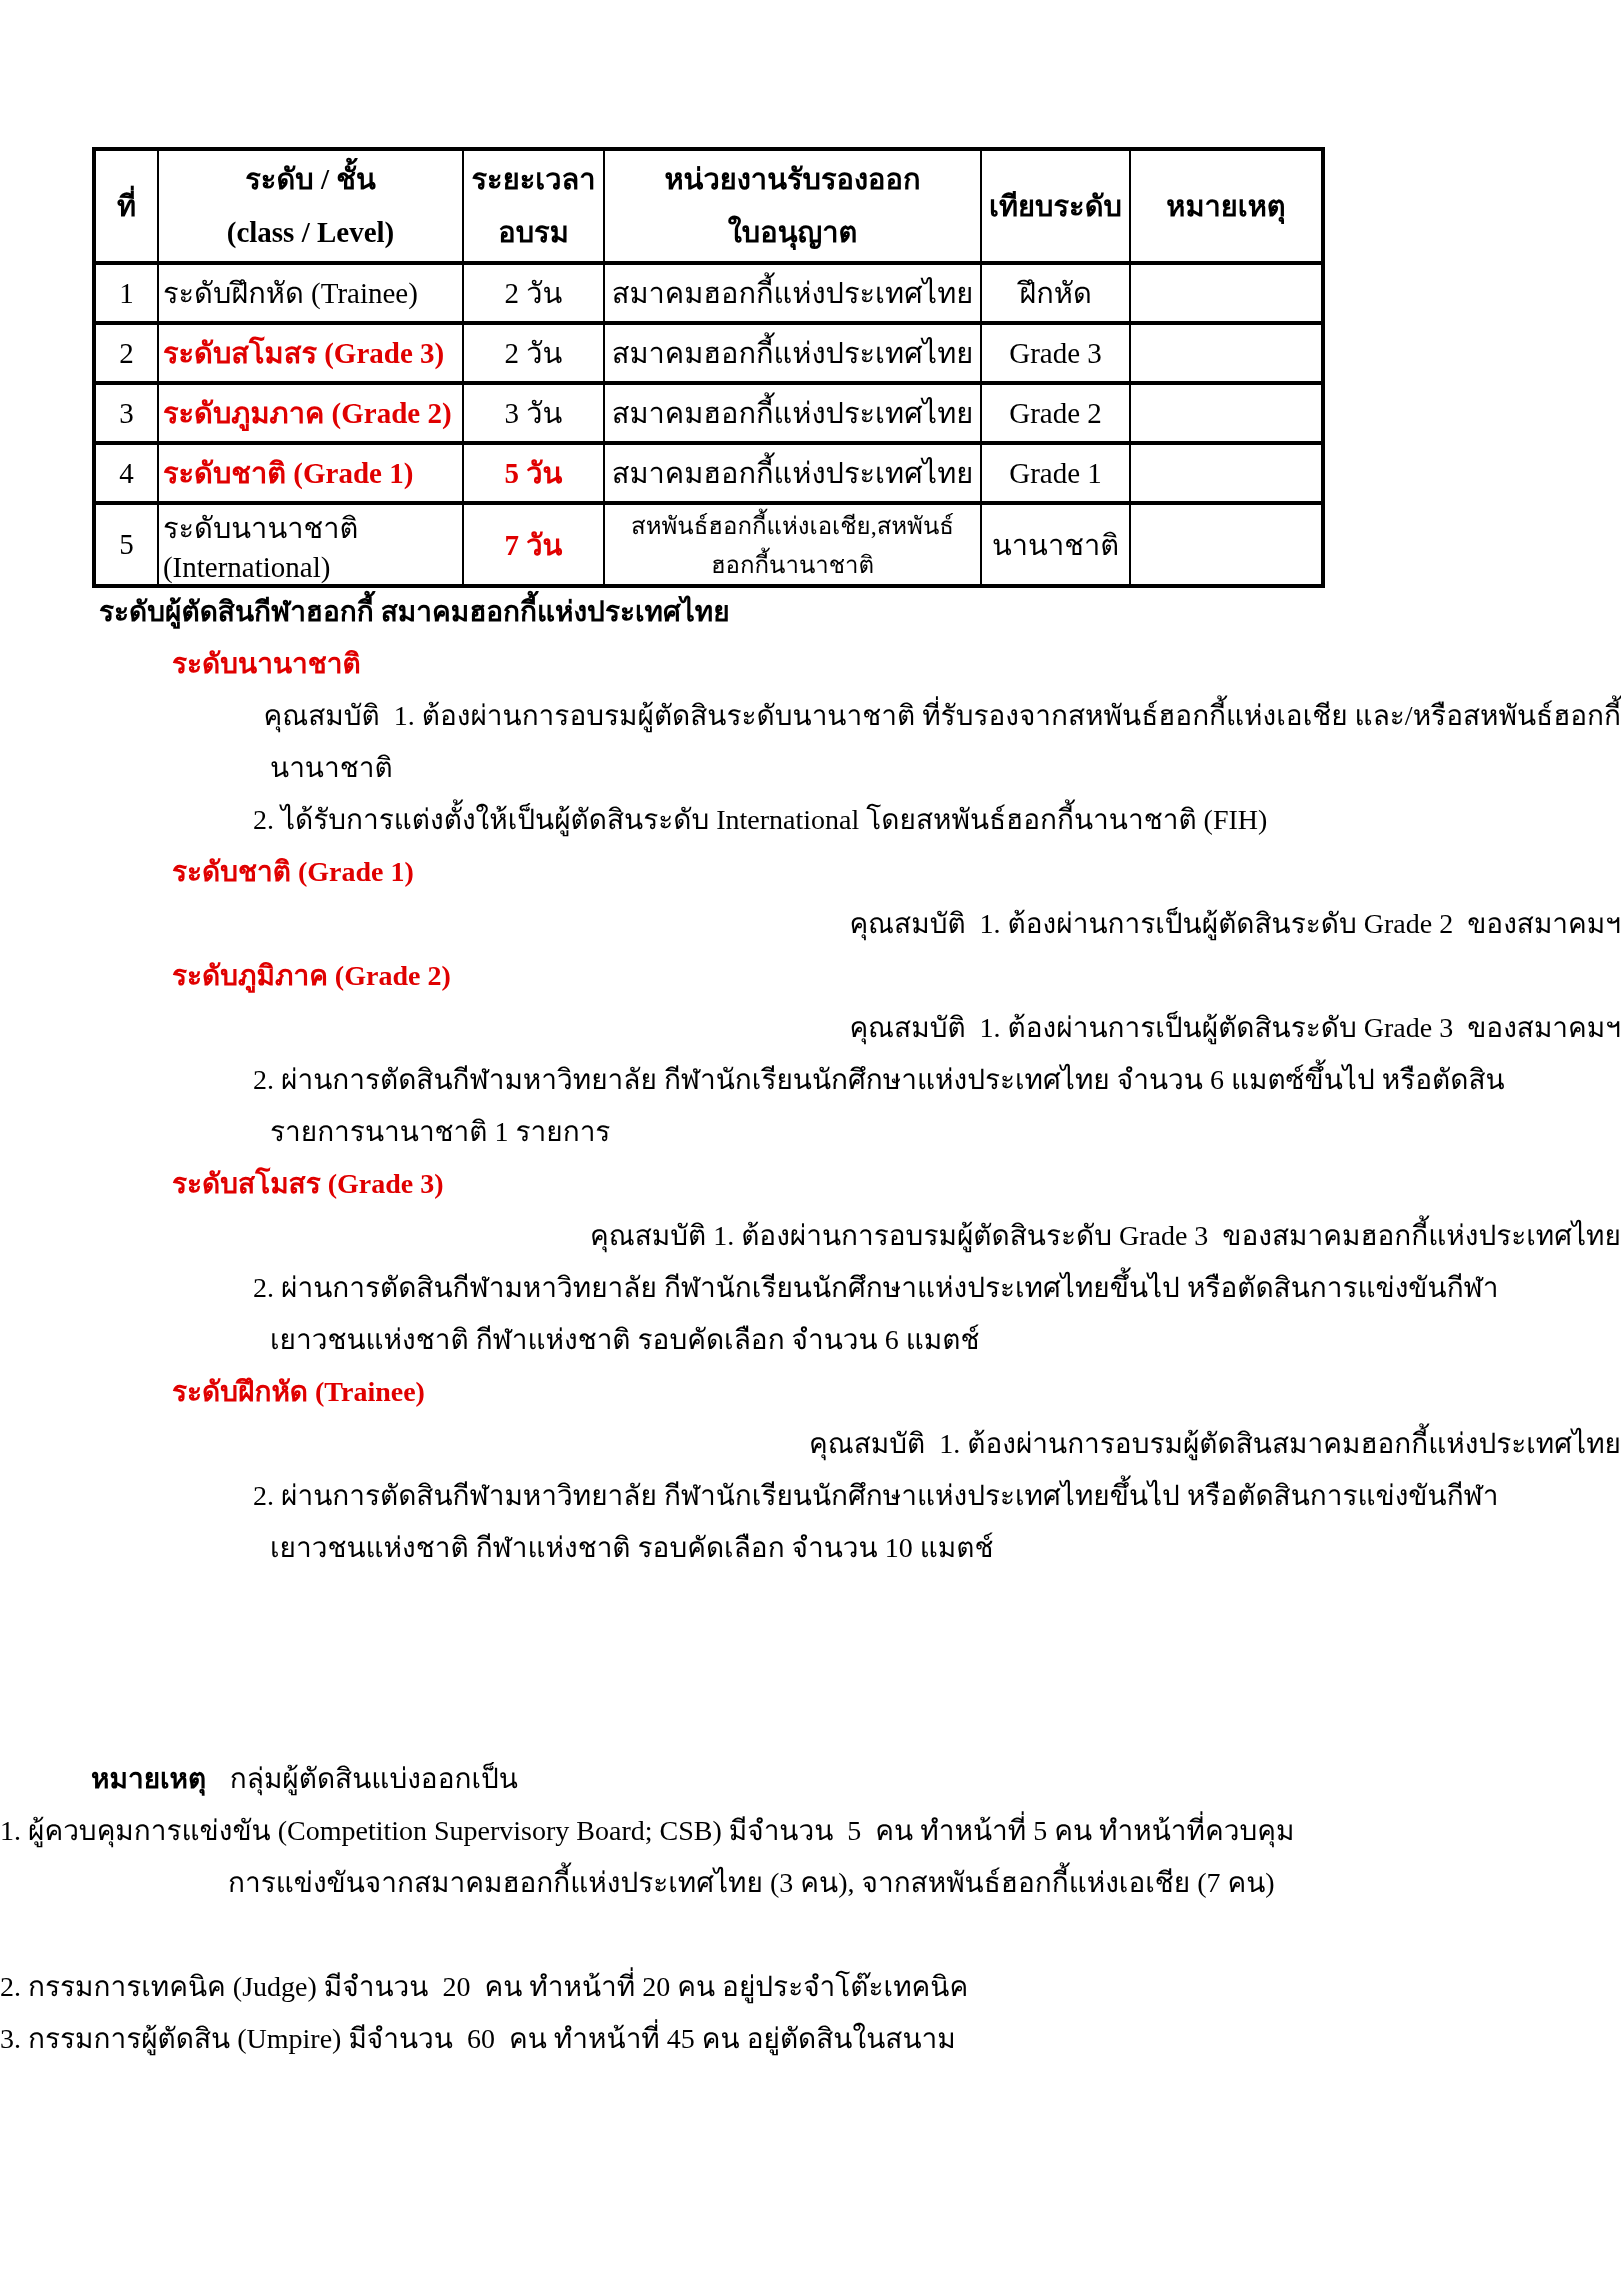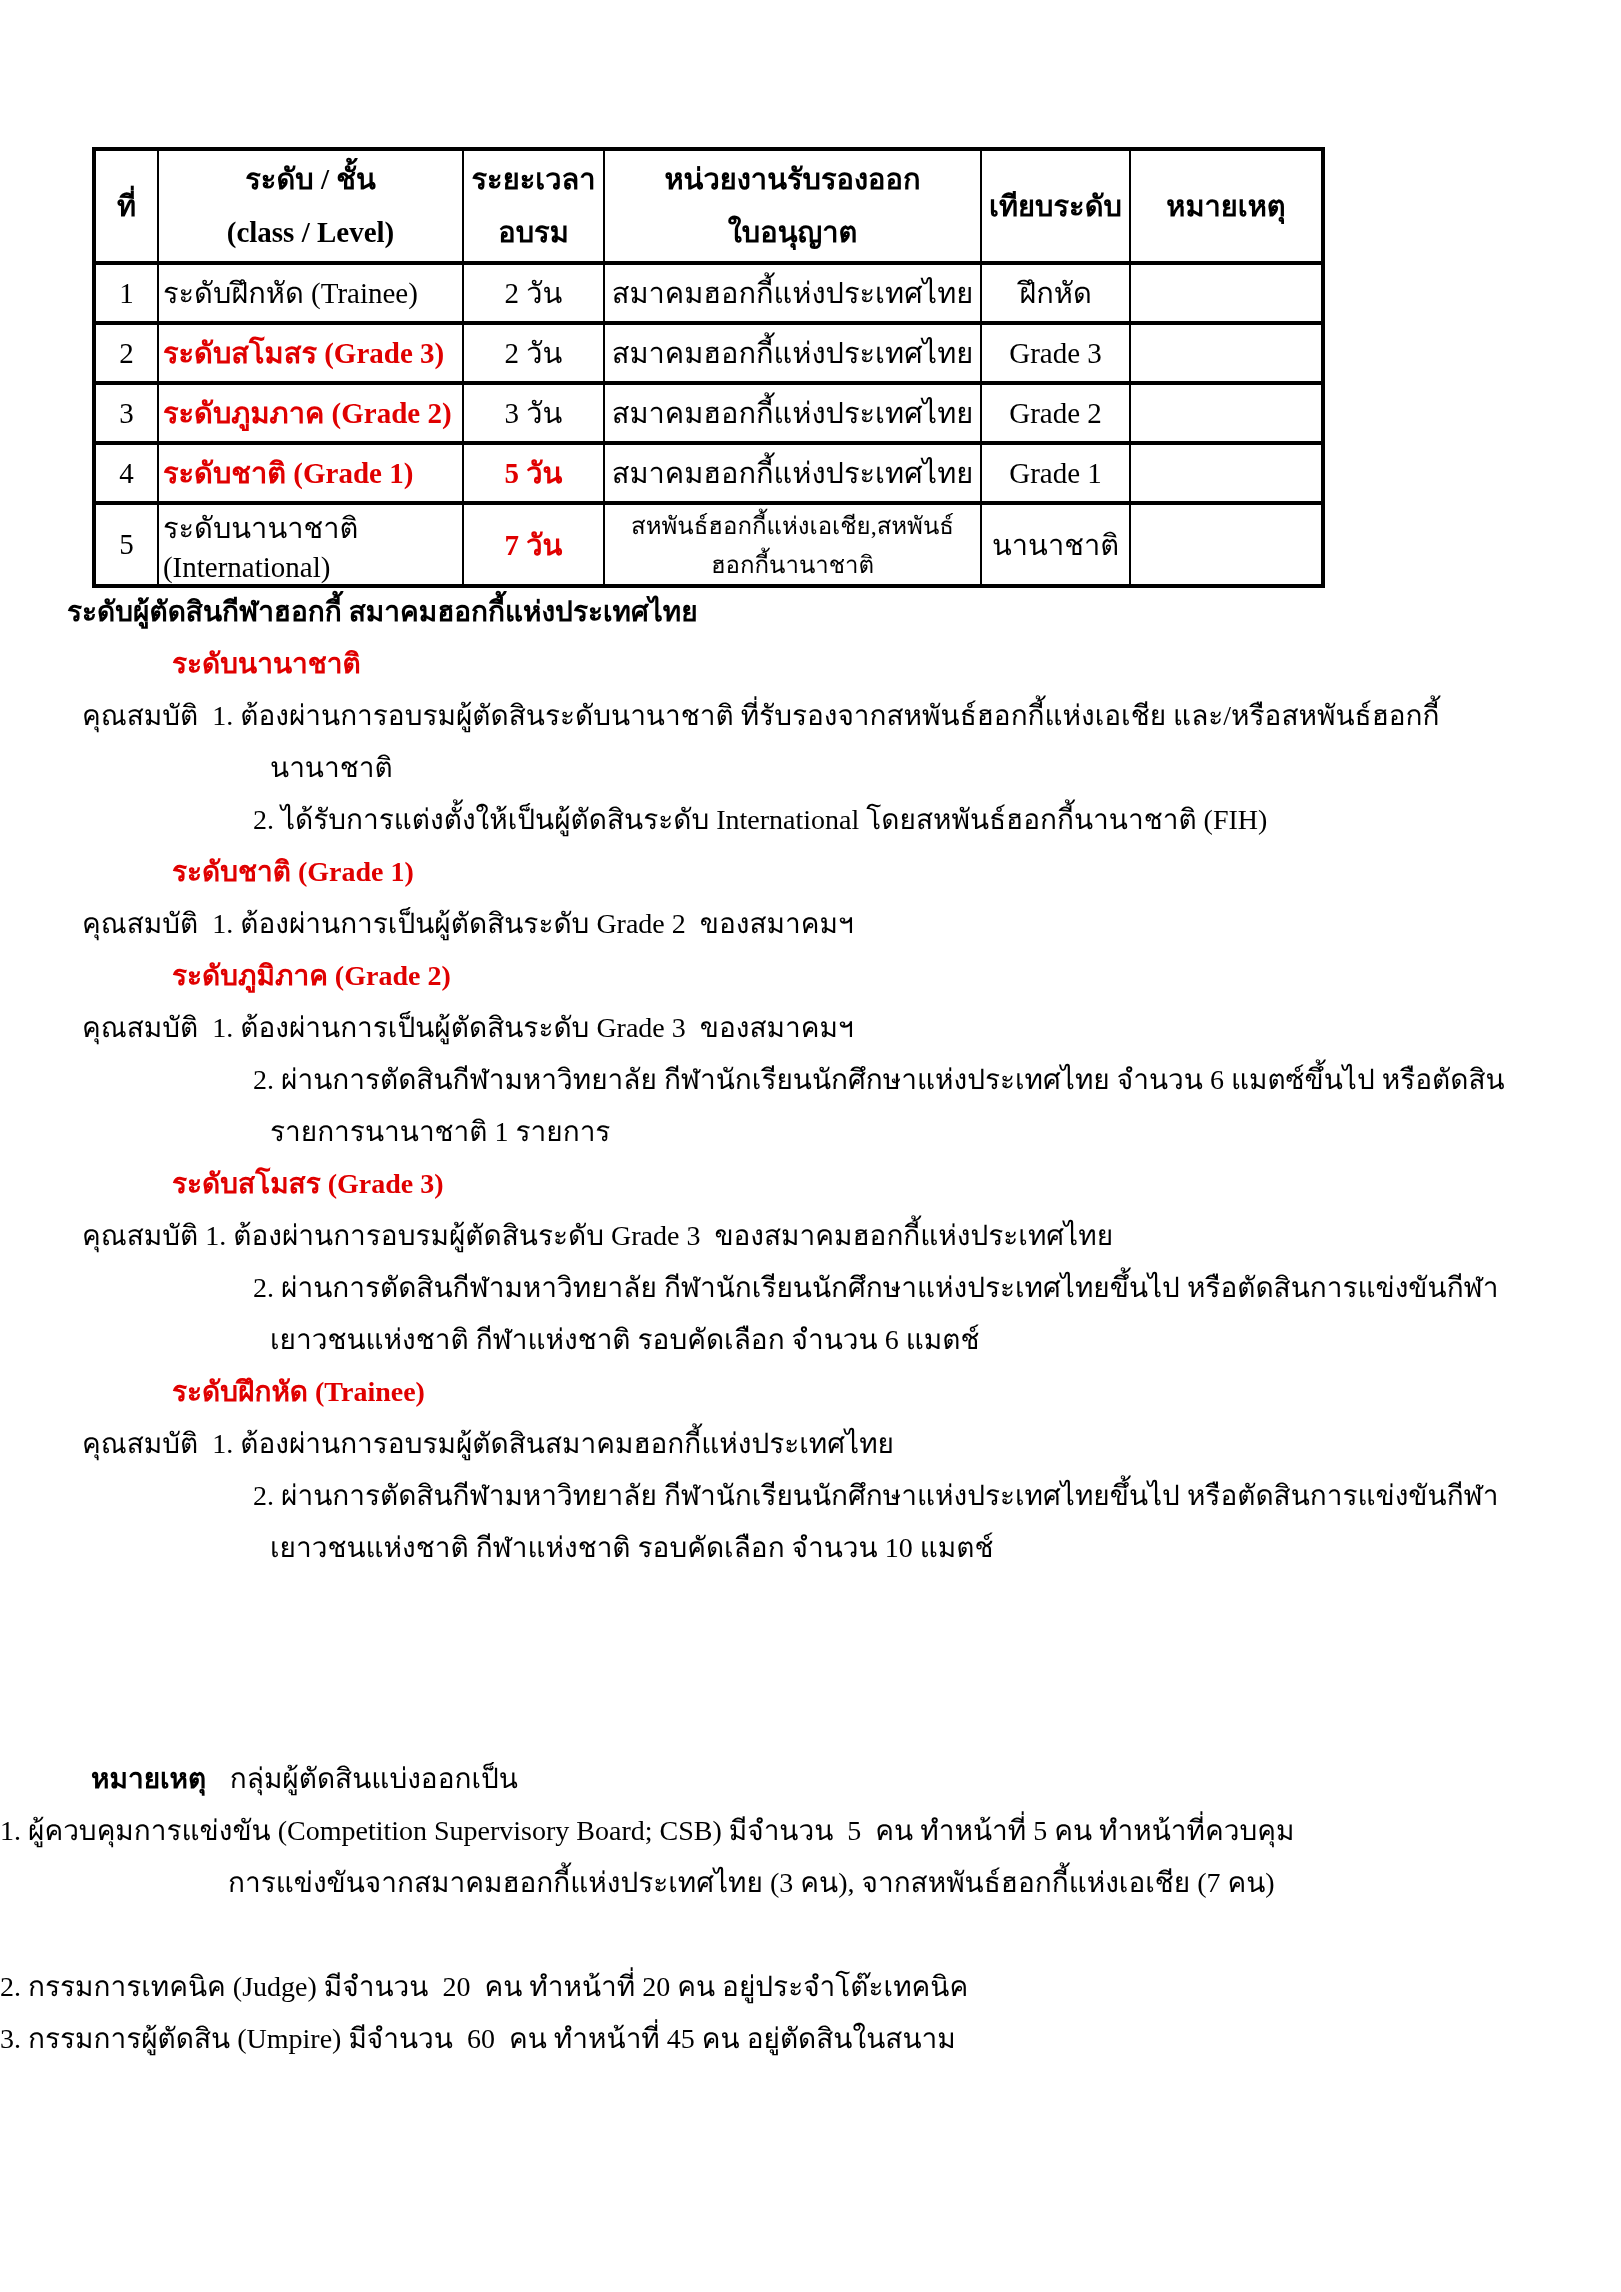--- a/index.html
+++ b/index.html
@@ -48,23 +48,23 @@
   .small{font-size:24px;}
   
   .body-text{position:absolute;left:0;top:586px;width:1621px;}
   .notes-text{position:absolute;left:0;top:1753px;width:1580px;}
   .line{
     line-height:52px;
     height:52px;
     font-size:28px;
     white-space:pre;
   }
-  .line.title{padding-left:67px;font-weight:bold;}
+  .line.title{padding-left:99px;font-weight:bold;}
   .line.red{padding-left:163px;color:var(--red,#e00000);font-weight:bold;margin-left:9px;}
-  .line.qual{padding-left:82px;}
+  .line.qual{padding-left:82px;text-align:right;}
   .line.num{padding-left:253px;}
   .line.cont{padding-left:270px;}
   .line.nhead{padding-left:91px;}
   .nlabel{font-weight:bold;margin-right:23.5px;}
   .line.nnum{}
   .line.ncont{padding-left:228px;}
   .line.gap{height:52px;}
 </style>
 </head>
 <body>

